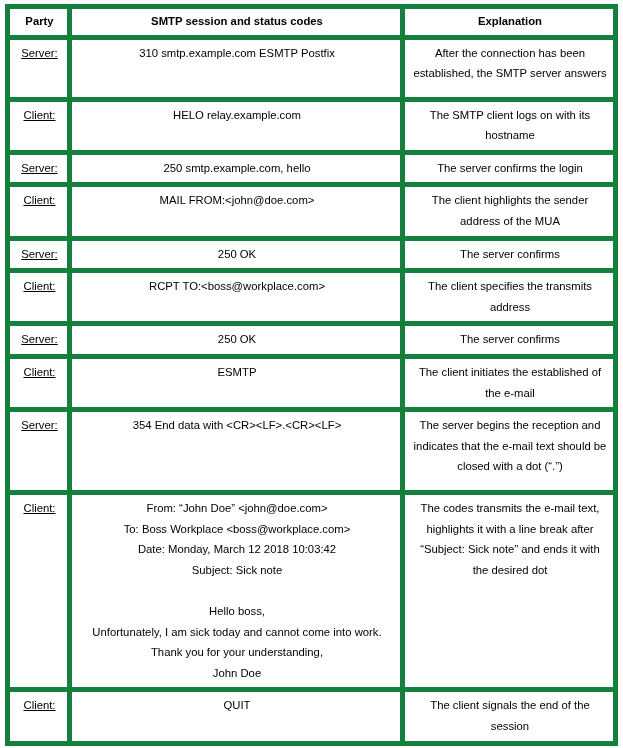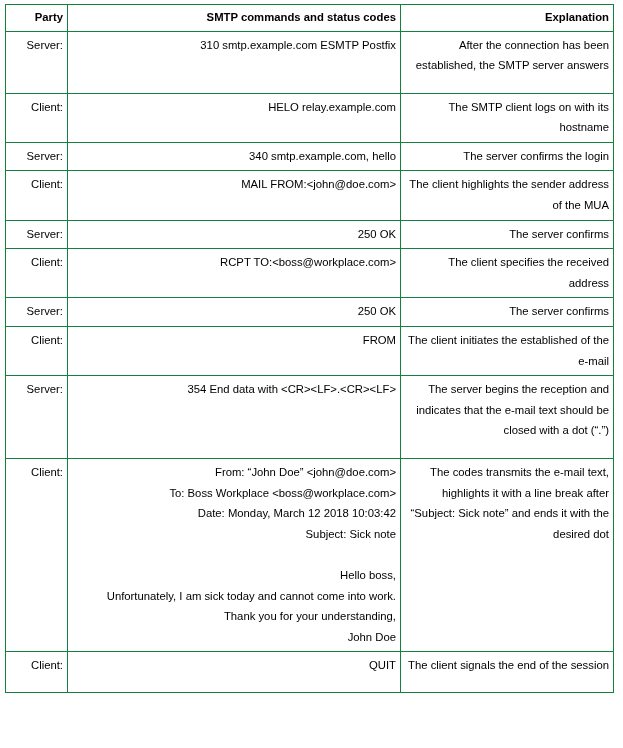--- a/index.html
+++ b/index.html
@@ -32,101 +32,101 @@
     table-layout: fixed;
     background: #ffffff;
   }
 
   table.smtp-table col.col-party   { width: 62px; }
   table.smtp-table col.col-command { width: 333px; }
   table.smtp-table col.col-expl    { width: 213px; }
 
   table.smtp-table td,
   table.smtp-table th {
-    border: 1px solid #15803d;
+    border: 5px solid #15803d;
     vertical-align: top;
     padding: 3px 4px 4px 6px;
     font-size: 11.3px;
     line-height: 20.6px;
-    text-align: right;
+    text-align: center;
     font-weight: normal;
     word-wrap: break-word;
     overflow-wrap: break-word;
   }
 
   table.smtp-table thead th {
     font-weight: bold;
     padding-top: 2px;
     padding-bottom: 3px;
   }
 
-  td.cell-party   { padding-left: 6px; }
+  td.cell-party   { padding-left: 6px; text-decoration: underline; }
   td.cell-command { padding-left: 7px; }
   td.cell-expl    { padding-left: 8px; }
 
   .cmd-lines .line { display: block; white-space: pre-wrap; }
   .cmd-lines .line.blank { height: 20.6px; }
 </style>
 </head>
 <body>
 
 <div class="page">
 
   <table class="smtp-table">
     <colgroup>
       <col class="col-party">
       <col class="col-command">
       <col class="col-expl">
     </colgroup>
     <thead>
       <tr>
         <th class="cell-party">Party</th>
-        <th class="cell-command">SMTP commands and status codes</th>
+        <th class="cell-command">SMTP session and status codes</th>
         <th class="cell-expl">Explanation</th>
       </tr>
     </thead>
     <tbody>
         <tr style="height: 62px;">
           <td class="cell-party">Server:</td>
           <td class="cell-command">310 smtp.example.com ESMTP Postfix</td>
           <td class="cell-expl">After the connection has been established, the SMTP server answers</td>
         </tr>
         <tr style="height: 41px;">
           <td class="cell-party">Client:</td>
           <td class="cell-command">HELO relay.example.com</td>
           <td class="cell-expl">The SMTP client logs on with its hostname</td>
         </tr>
         <tr style="height: 21px;">
           <td class="cell-party">Server:</td>
-          <td class="cell-command">340 smtp.example.com, hello</td>
+          <td class="cell-command">250 smtp.example.com, hello</td>
           <td class="cell-expl">The server confirms the login</td>
         </tr>
         <tr style="height: 41px;">
           <td class="cell-party">Client:</td>
           <td class="cell-command">MAIL FROM:&lt;john@doe.com&gt;</td>
           <td class="cell-expl">The client highlights the sender address of the MUA</td>
         </tr>
         <tr style="height: 21px;">
           <td class="cell-party">Server:</td>
           <td class="cell-command">250 OK</td>
           <td class="cell-expl">The server confirms</td>
         </tr>
         <tr style="height: 41px;">
           <td class="cell-party">Client:</td>
           <td class="cell-command">RCPT TO:&lt;boss@workplace.com&gt;</td>
-          <td class="cell-expl">The client specifies the received address</td>
+          <td class="cell-expl">The client specifies the transmits address</td>
         </tr>
         <tr style="height: 21px;">
           <td class="cell-party">Server:</td>
           <td class="cell-command">250 OK</td>
           <td class="cell-expl">The server confirms</td>
         </tr>
         <tr style="height: 41px;">
           <td class="cell-party">Client:</td>
-          <td class="cell-command">FROM</td>
+          <td class="cell-command">ESMTP</td>
           <td class="cell-expl">The client initiates the established of the e-mail</td>
         </tr>
         <tr style="height: 83px;">
           <td class="cell-party">Server:</td>
           <td class="cell-command">354 End data with &lt;CR&gt;&lt;LF&gt;.&lt;CR&gt;&lt;LF&gt;</td>
           <td class="cell-expl">The server begins the reception and indicates that the e-mail text should be closed with a dot (“.”)</td>
         </tr>
         <tr style="height: 183px;">
           <td class="cell-party">Client:</td>
           <td class="cell-command"><span class="cmd-lines"><span class="line">From: “John Doe” &lt;john@doe.com&gt;</span><span class="line">To: Boss Workplace &lt;boss@workplace.com&gt;</span><span class="line">Date: Monday, March 12 2018 10:03:42</span><span class="line">Subject: Sick note</span><span class="line blank"></span><span class="line">Hello boss,</span><span class="line">Unfortunately, I am sick today and cannot come into work. Thank you for your understanding,</span><span class="line">John Doe</span></span></td>

